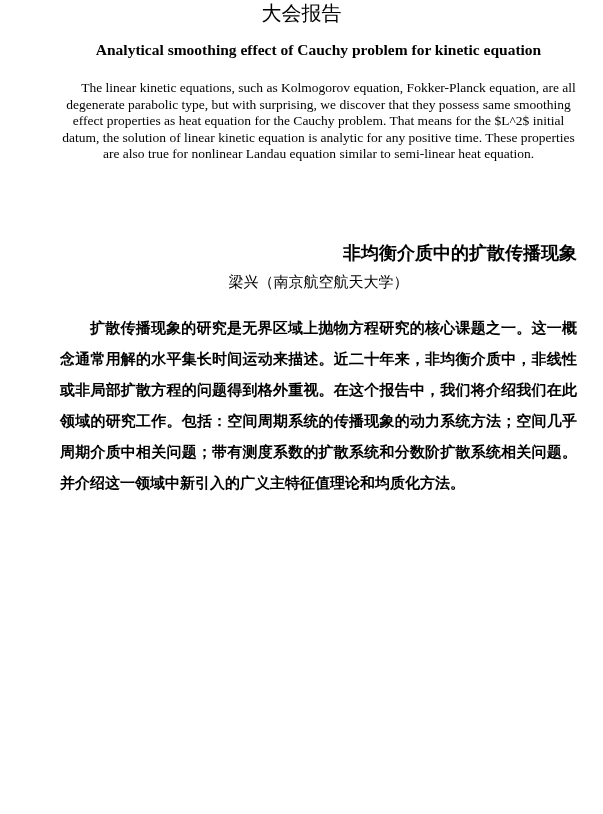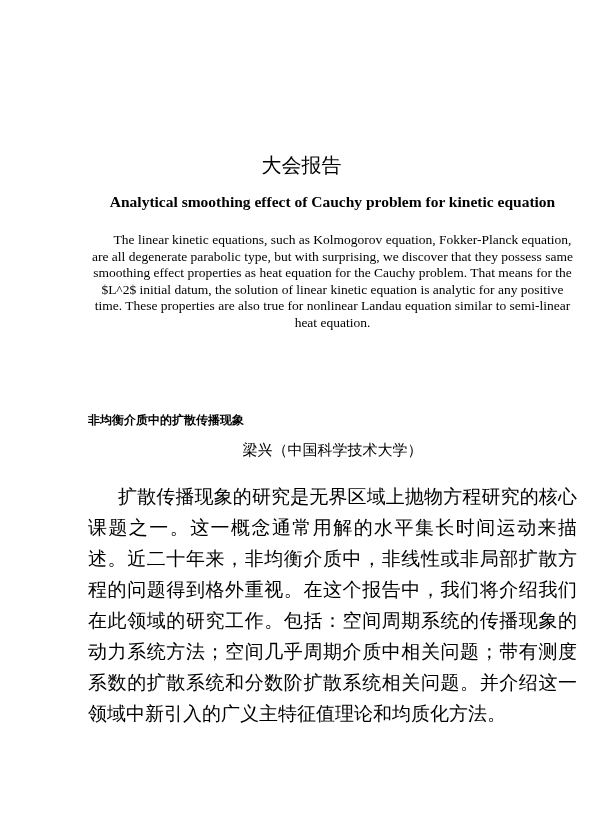--- a/index.html
+++ b/index.html
@@ -8,33 +8,32 @@
     background: #ffffff;
   }
   .page {
     position: relative;
     width: 603px;
     height: 814px;
     background: #ffffff;
     color: #000000;
     font-family: "Liberation Serif", serif;
     box-sizing: border-box;
-    padding-top: 152px;
     overflow: hidden;
   }
   .doc-title {
     margin: 0;
     text-align: center;
     font-family: "Liberation Sans", sans-serif;
     font-weight: normal;
     font-size: 20px;
     line-height: 26px;
   }
   .content {
-    margin-left: 88px;
+    margin-left: 60px;
     margin-right: 26px; 
   }
   .talk-title-en {
     margin: 14px 0 0 0;
     text-align: center;
     font-family: "Liberation Serif", serif;
     font-weight: bold;
     font-size: 15.5px;
     line-height: 20px;
   }
@@ -54,50 +53,51 @@
   .abstract-en {
     margin: 20px 0 0 0;
     font-family: "Liberation Serif", serif;
     font-size: 13.5px;
     line-height: 16.5px;
     text-align: center;
     text-indent: 20px;
   }
   .talk-title-zh {
     margin: 79px 0 0 0;
-    text-align: left;
-    font-family: Liberation Mono, monospace;
+    text-align: right;
+    font-family: Liberation Sans, sans-serif;
     font-weight: bold;
-    font-size: 12px;
+    font-size: 18px;
     line-height: 22px;
   }
   .abstract-zh {
     margin: 21px 0 0 0;
     font-family: "Liberation Serif", serif;
-    font-size: 19px;
+    font-size: 15px;
     line-height: 31px;
     text-align: justify;
     text-justify: inter-ideograph;
     text-indent: 30px;
+    font-weight: bold;
   }
 </style>
 </head>
 <body>
 
 <div class="page">
 
   <h1 class="doc-title">大会报告</h1>
 
   <div class="content">
 
     <h2 class="talk-title-en">Analytical smoothing effect of Cauchy problem for kinetic equation</h2>
 
 
     <p class="abstract-en">The linear kinetic equations, such as Kolmogorov equation, Fokker-Planck equation, are all degenerate parabolic type, but with surprising, we discover that they possess same smoothing effect properties as heat equation for the Cauchy problem. That means for the $L^2$ initial datum, the solution of linear kinetic equation is analytic for any positive time. These properties are also true for nonlinear Landau equation similar to semi-linear heat equation.</p>
 
     <h2 class="talk-title-zh">非均衡介质中的扩散传播现象</h2>
 
-    <div class="speaker speaker-2">梁兴（中国科学技术大学）</div>
+    <div class="speaker speaker-2">梁兴（南京航空航天大学）</div>
 
     <p class="abstract-zh">扩散传播现象的研究是无界区域上抛物方程研究的核心课题之一。这一概念通常用解的水平集长时间运动来描述。近二十年来，非均衡介质中，非线性或非局部扩散方程的问题得到格外重视。在这个报告中，我们将介绍我们在此领域的研究工作。包括：空间周期系统的传播现象的动力系统方法；空间几乎周期介质中相关问题；带有测度系数的扩散系统和分数阶扩散系统相关问题。并介绍这一领域中新引入的广义主特征值理论和均质化方法。</p>
 
   </div>
 </div>
 
 </body></html>

